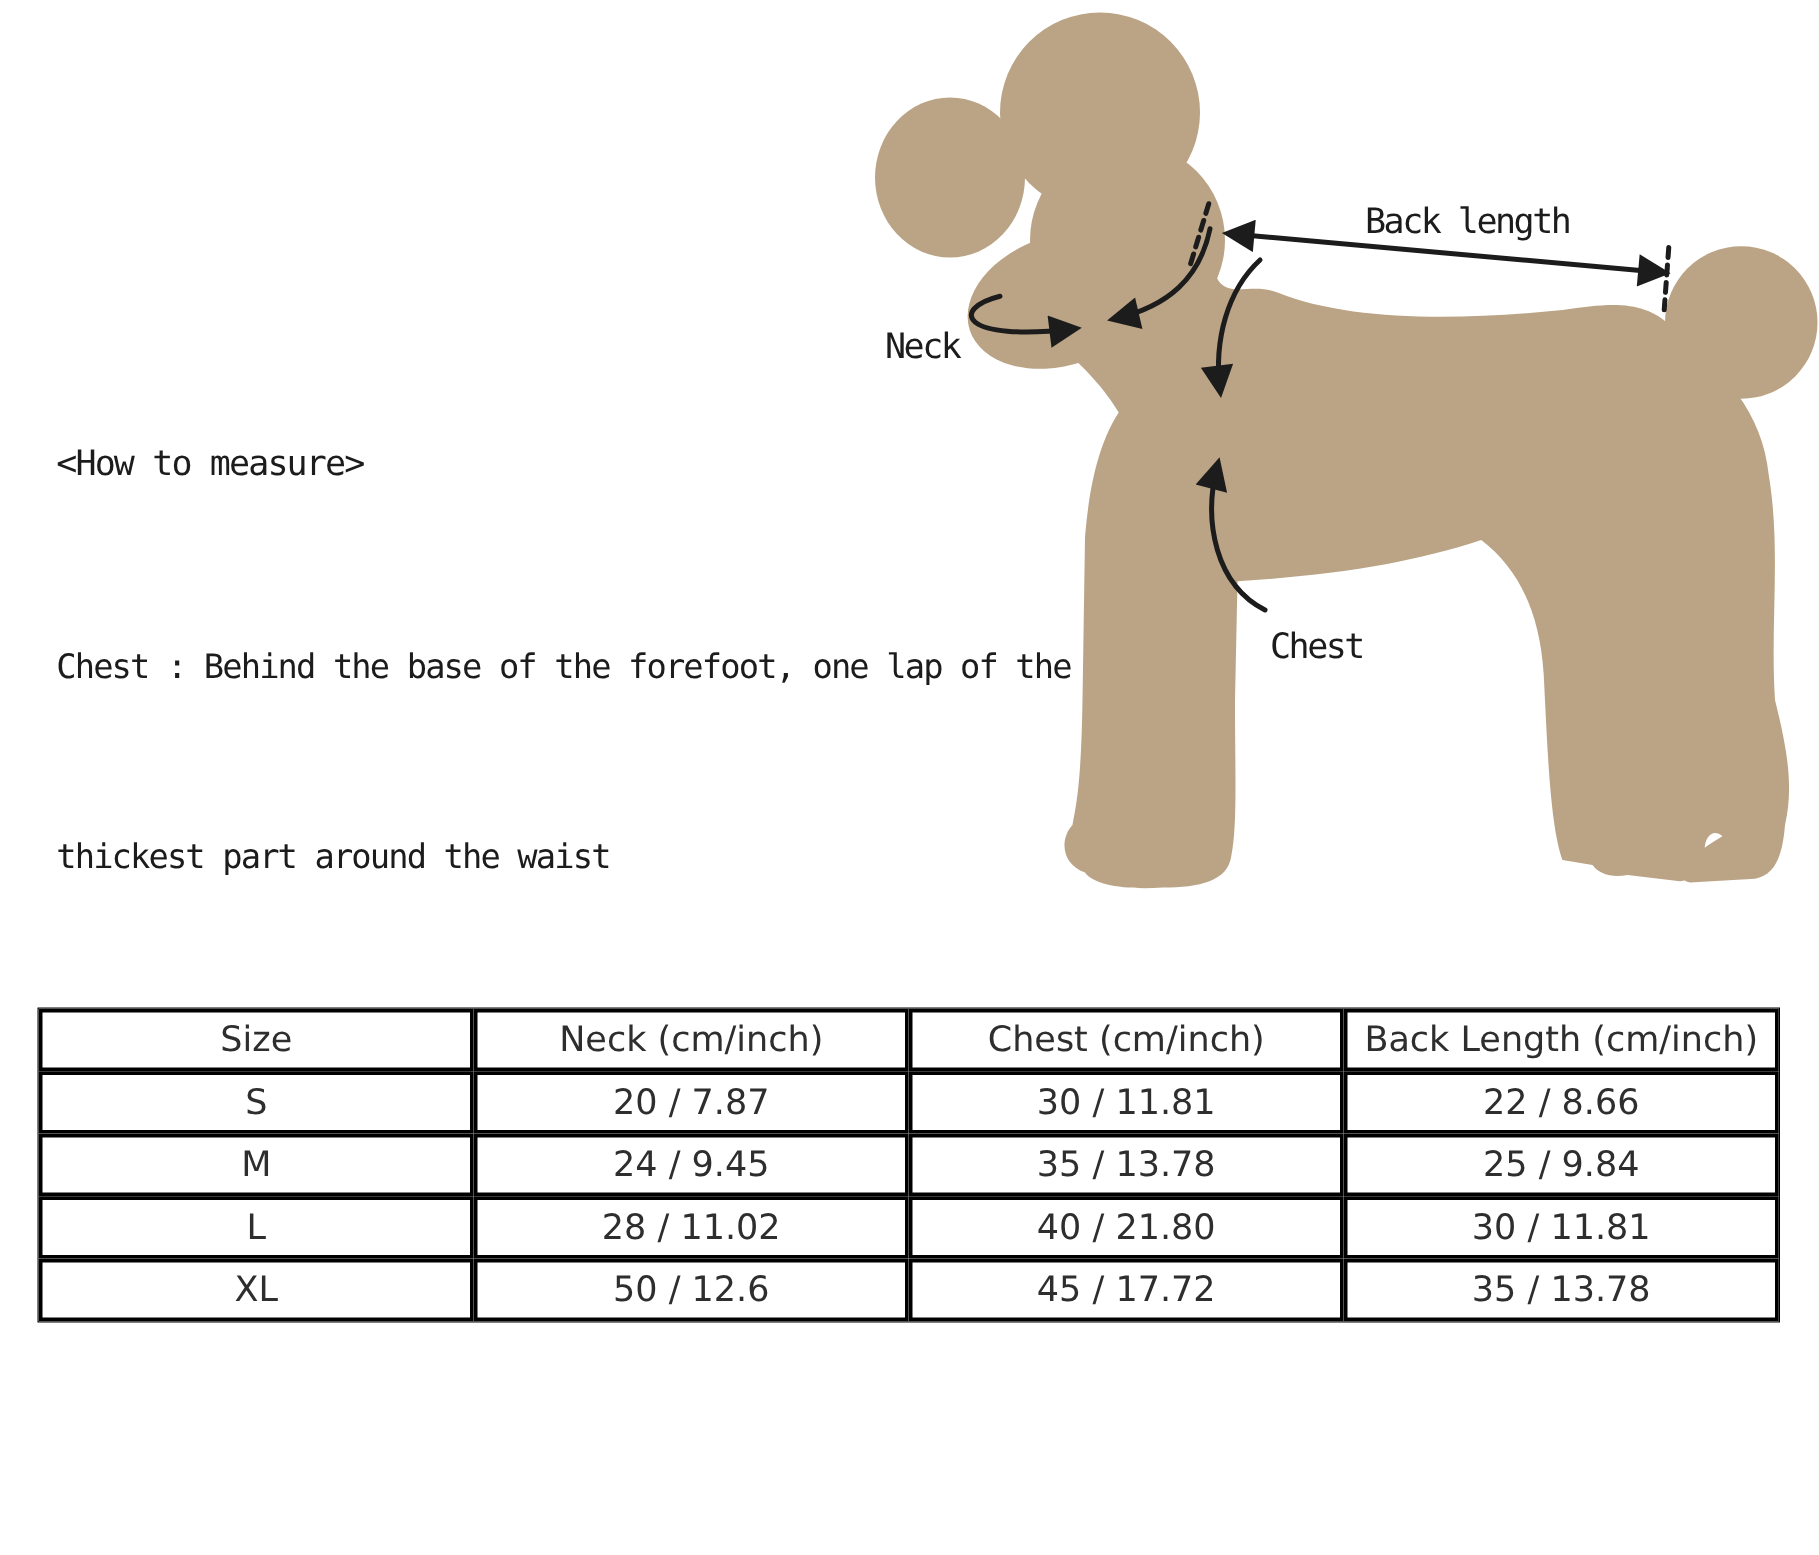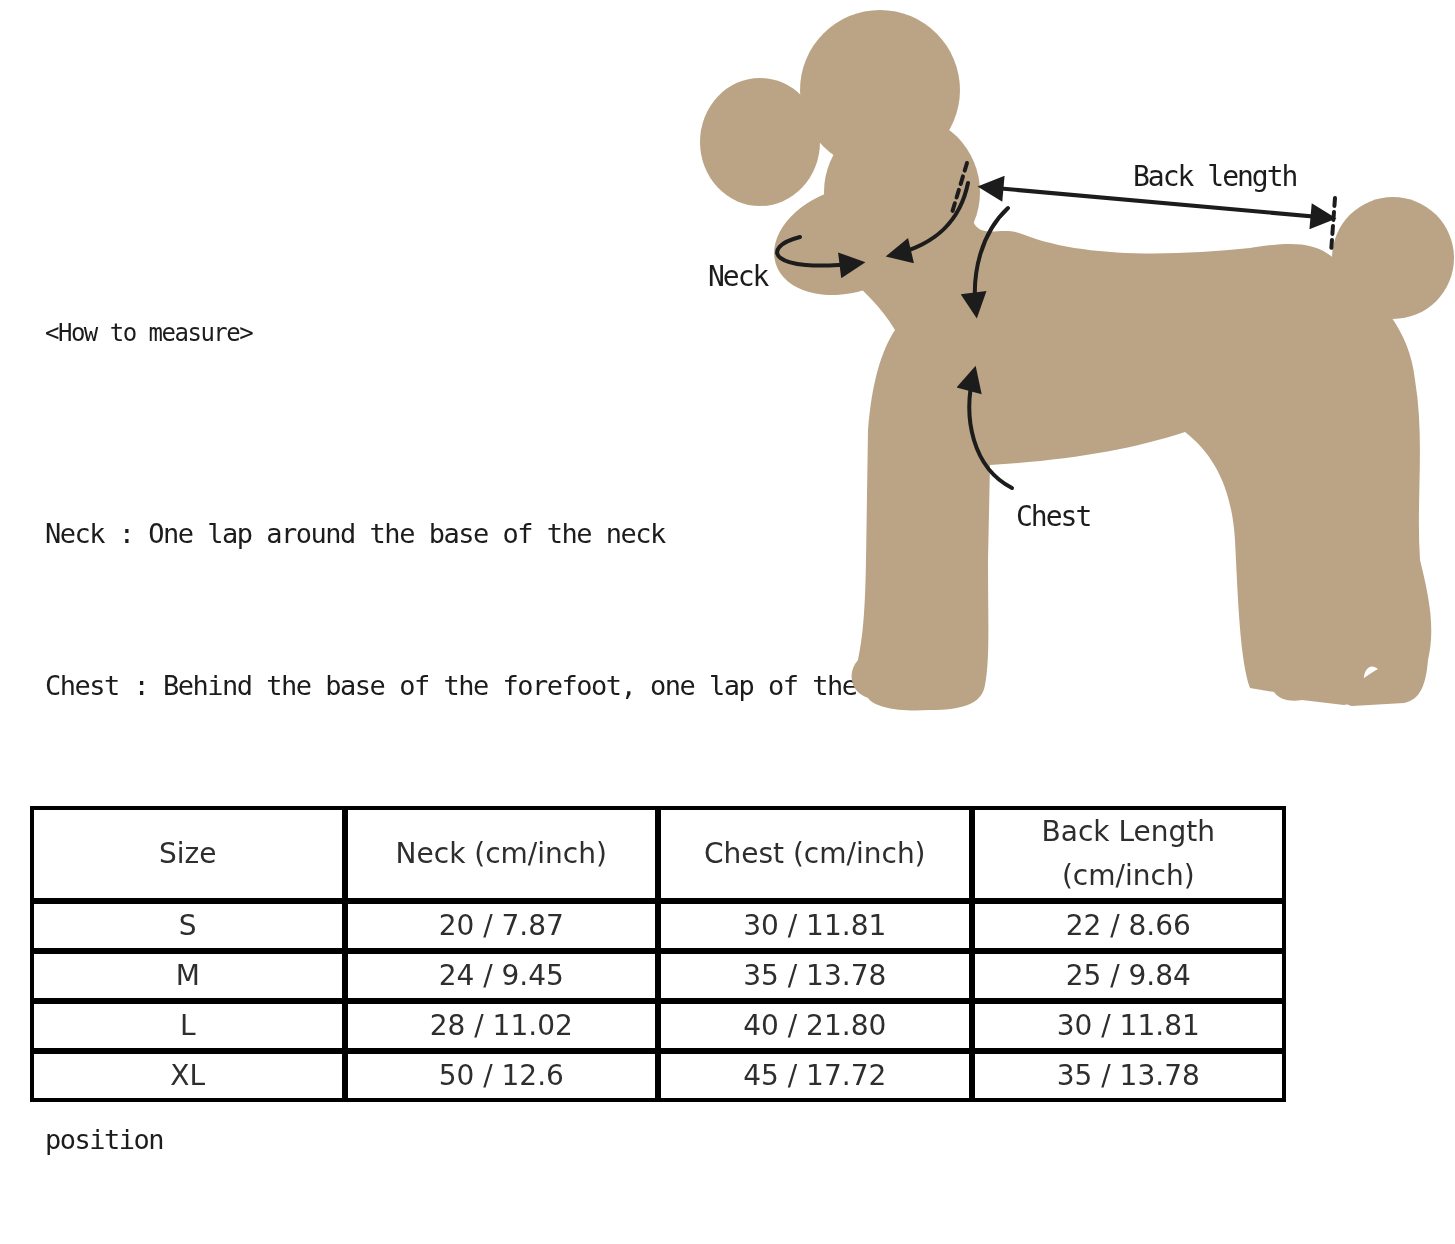--- a/index.html
+++ b/index.html
@@ -1,46 +1,45 @@
 <!DOCTYPE html>
 <html><head>
 <meta charset="utf-8">
 <style>
   html,body{margin:0;padding:0;background:#fff;}
   .screen{position:relative;width:1455px;height:1244px;background:#ffffff;overflow:hidden;
           font-family:"DejaVu Sans Mono",monospace;color:#1c1c1c;}
   
-  .howto-title{position:absolute;left:45px;top:316px;font-size:24px;letter-spacing:-1.5px;
+  .howto-title{position:absolute;left:45px;top:354px;font-size:28px;letter-spacing:-1.5px;
                line-height:34px;white-space:pre;color:#1c1c1c;}
   .howto-lines{position:absolute;left:45px;top:408px;font-size:27px;letter-spacing:-1.5px;
                line-height:50.5px;white-space:pre;color:#1c1c1c;}
   
   .diag-label{position:absolute;font-size:28px;letter-spacing:-2px;white-space:pre;color:#1c1c1c;}
   .lbl-neck{left:708px;top:260px;}
   .lbl-chest{left:1016px;top:500px;}
-  .lbl-back{left:1092px;top:160px;margin-left:41px;}
+  .lbl-back{left:1092px;top:160px;}
   
   .dog-svg{position:absolute;left:690px;top:0px;width:766px;height:730px;}
   
-  .size-table-wrap{position:absolute;left:30px;top:806px;width:1256px;}
+  .size-table-wrap{position:absolute;left:30px;top:806px;width:1394px;}
   table.size-table{width:100%;border-collapse:separate;border-spacing:0;table-layout:fixed;
                    border:1px solid #000;}
   table.size-table th,table.size-table td{
       border:3px solid #000;background:#fff;height:44px;line-height:44px;padding:0;
       text-align:center;vertical-align:middle;font-weight:normal;
       font-family:"DejaVu Sans",sans-serif;font-size:28px;color:#2e2e2e;}
 </style>
 </head>
 <body>
 
 <div class="screen">
 
   <div class="howto-title">&lt;How to measure&gt;</div>
   <div class="howto-lines">
-    <div>Neck : One lap around the base of the neck</div>
     <div>Chest : Behind the base of the forefoot, one lap of the</div>
     <div>thickest part around the waist</div>
     <div>Back length : From the base of the neck to the tail</div>
     <div>position</div>
   </div>
 
   <svg class="dog-svg" viewBox="0 0 766 730" xmlns="http://www.w3.org/2000/svg">
     <defs>
       <marker id="ah" viewBox="0 0 10 10" refX="7.5" refY="5" markerWidth="8" markerHeight="6.5" orient="auto-start-reverse">
         <path d="M0,0 L10,5 L0,10 z" fill="#1c1c1c"></path>

